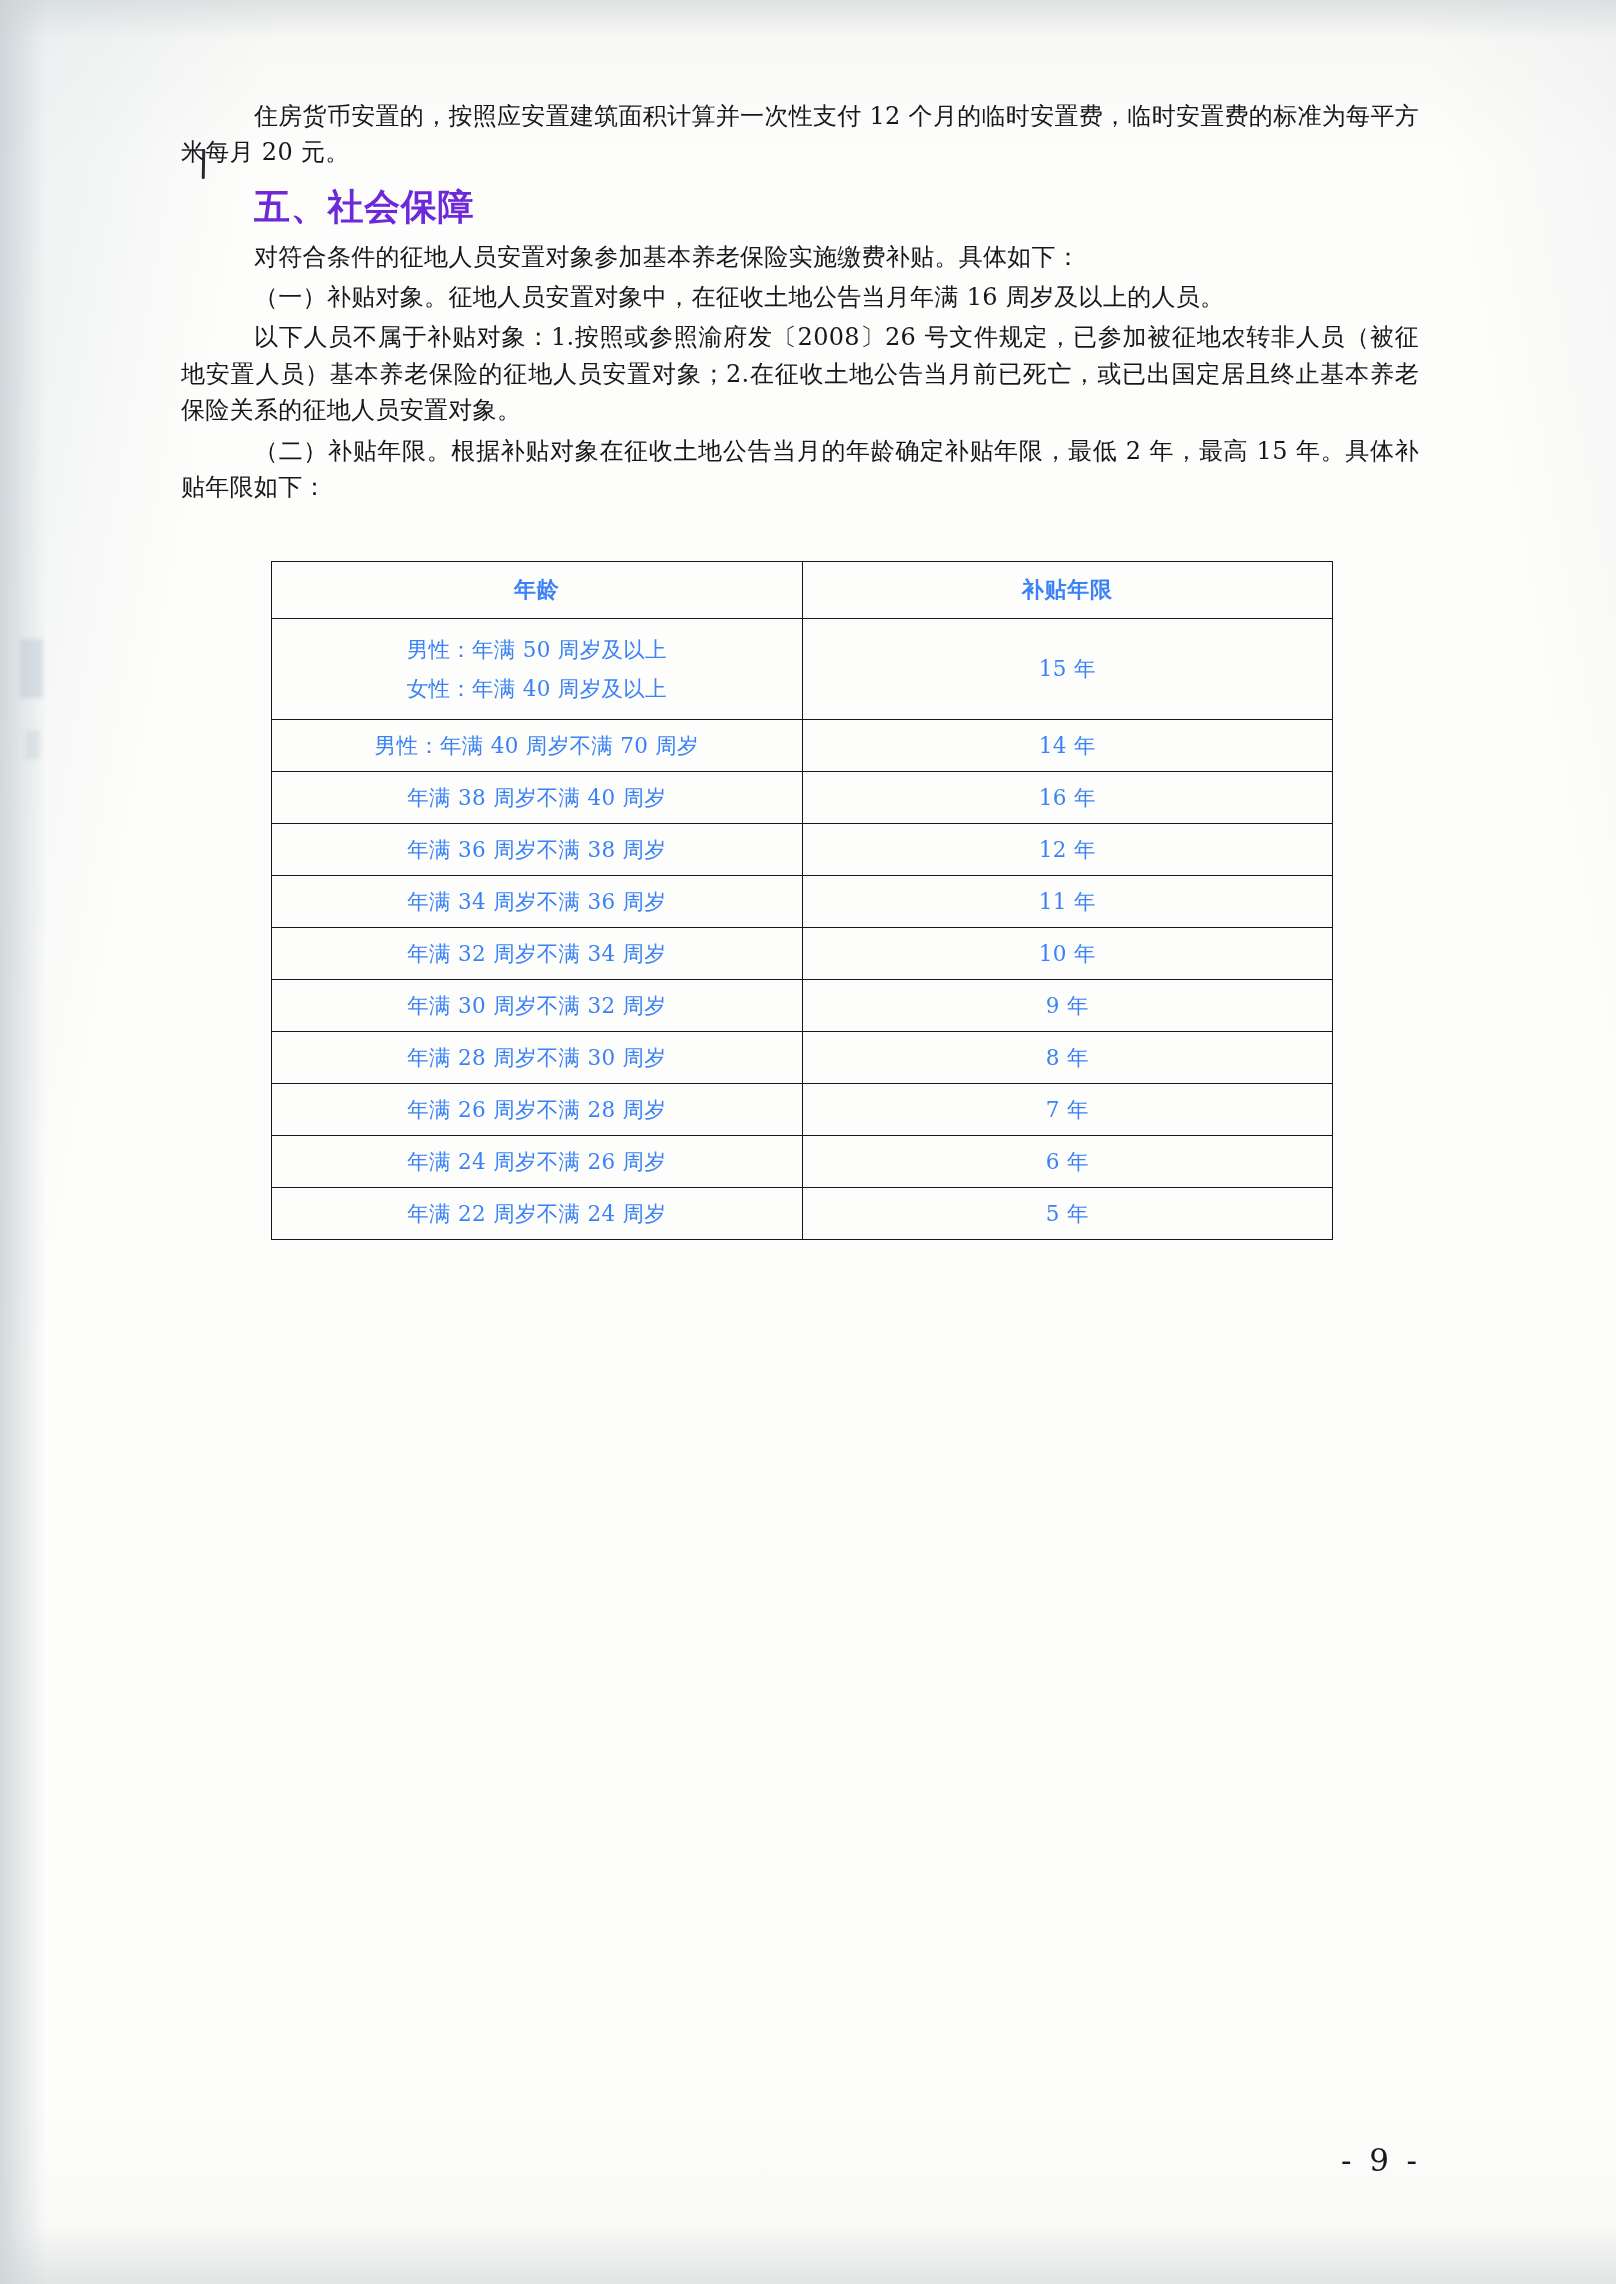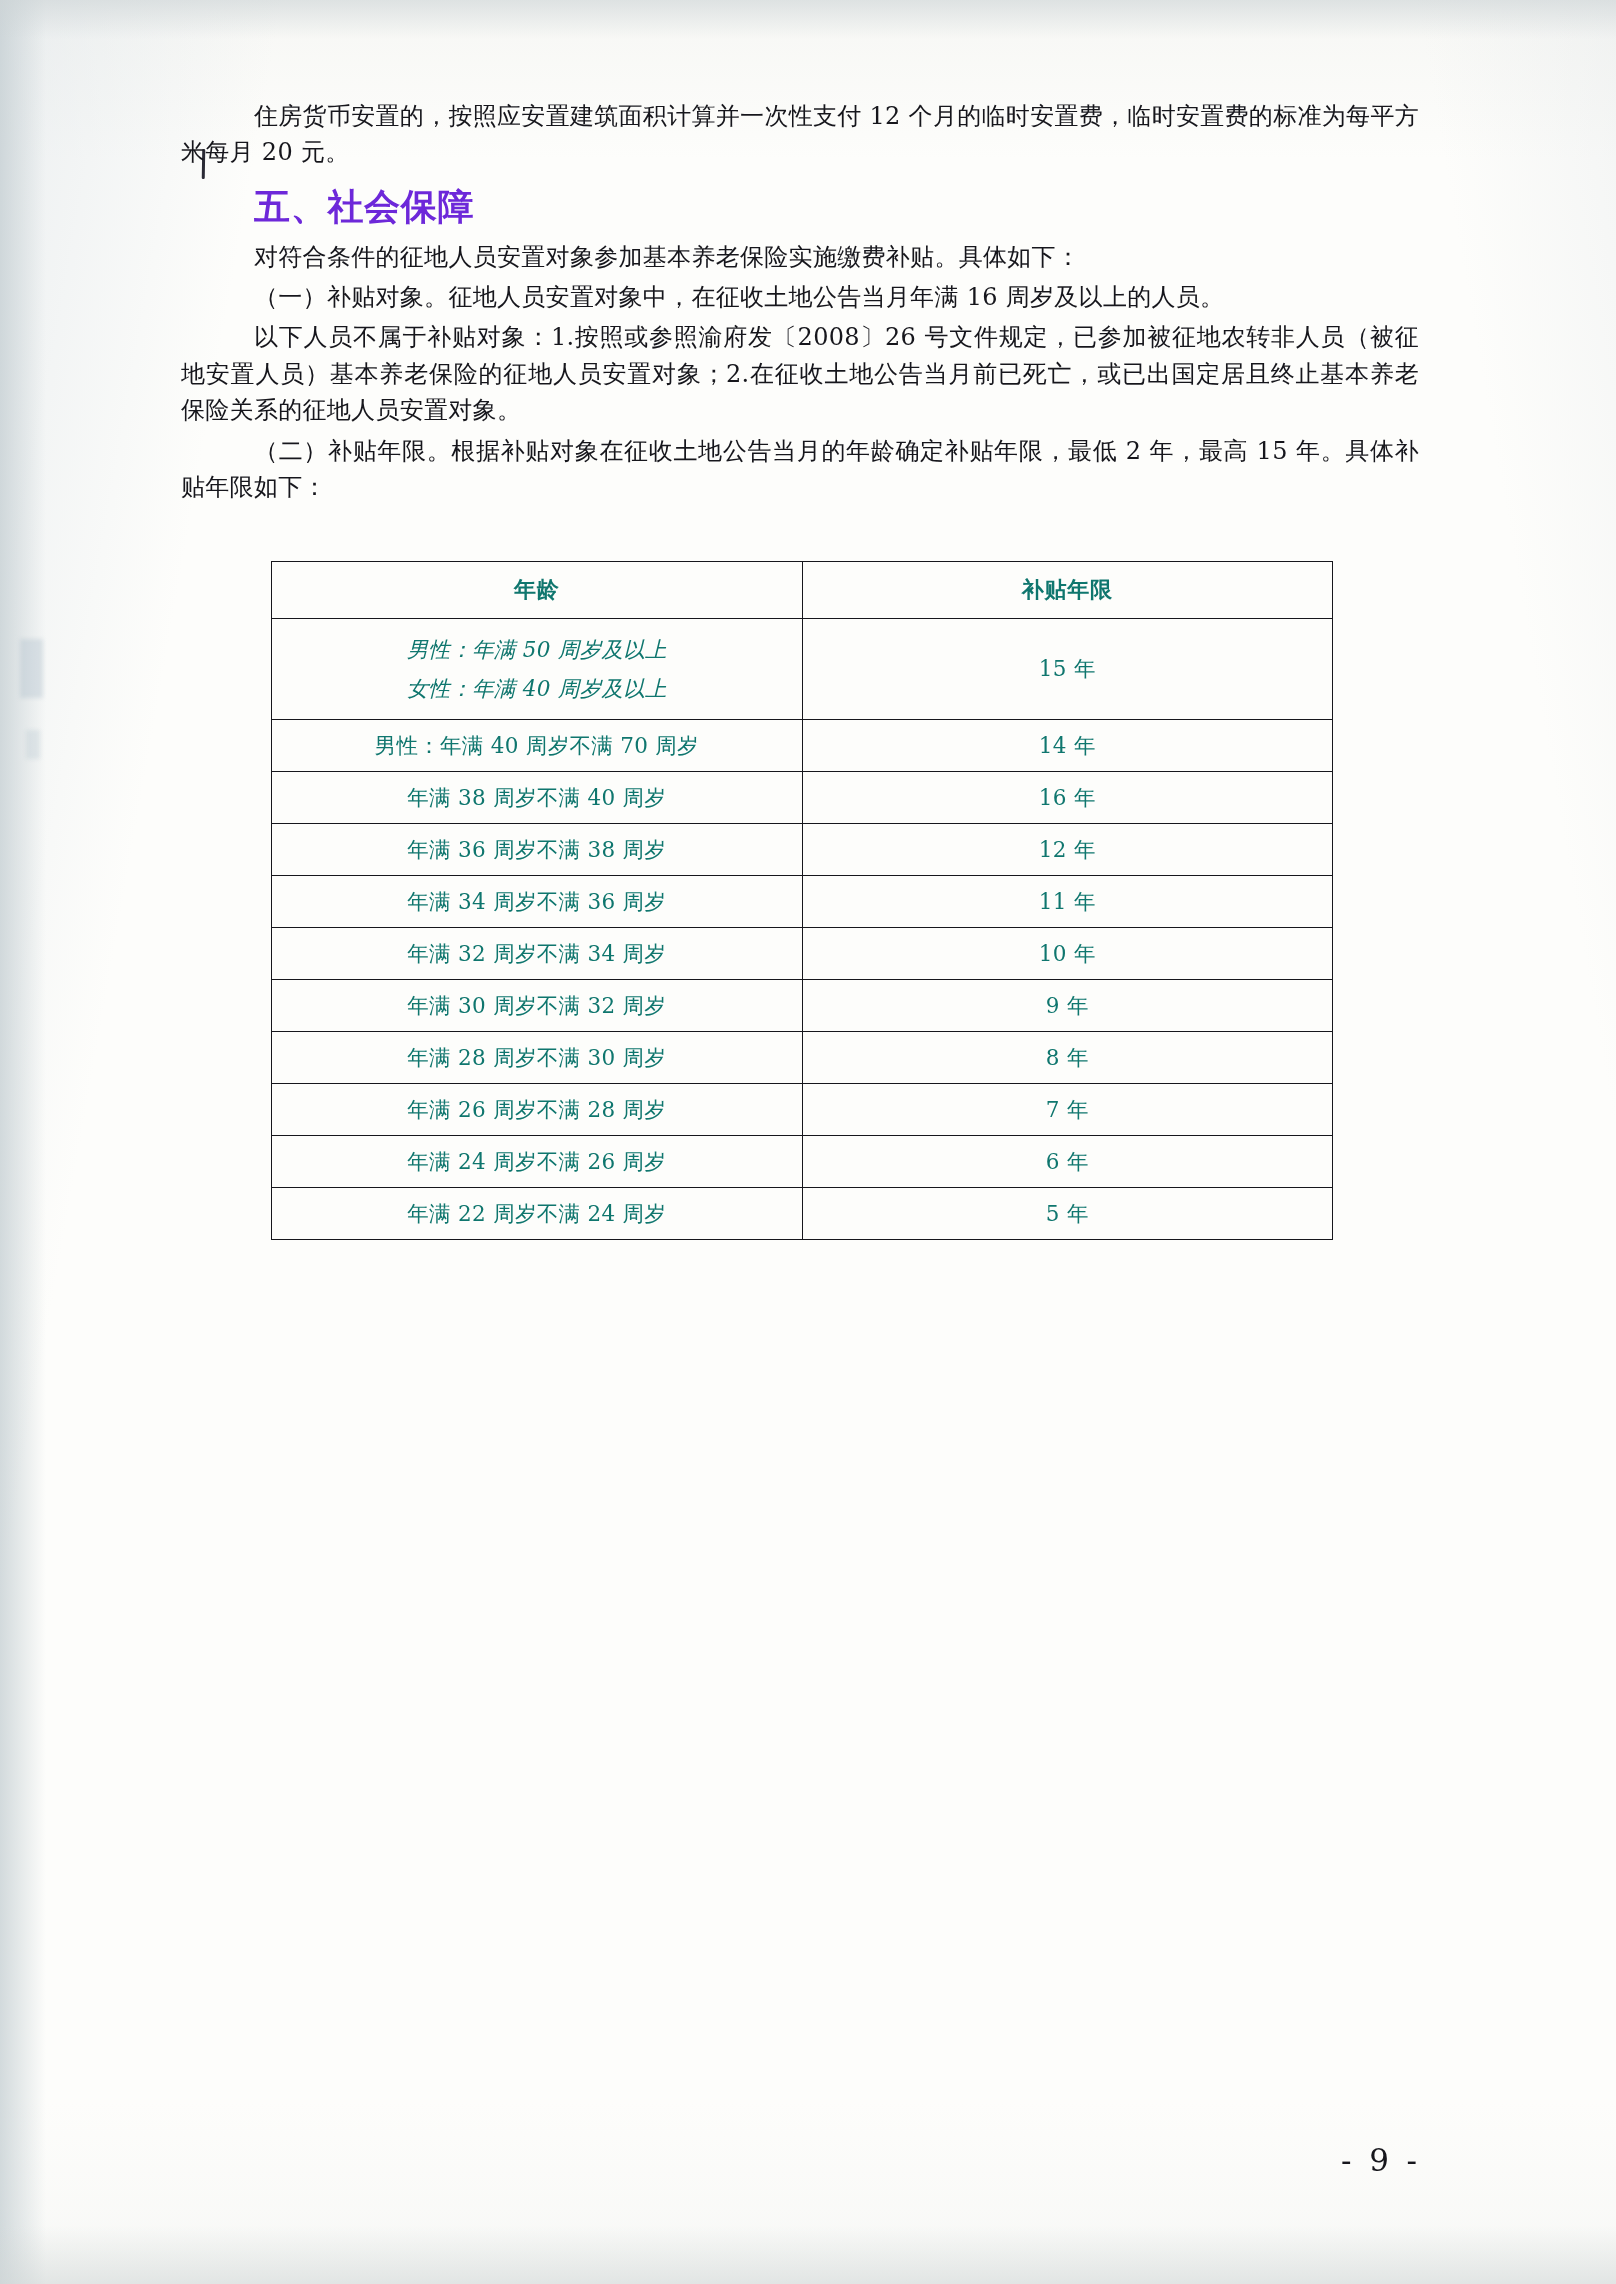--- a/index.html
+++ b/index.html
@@ -111,38 +111,38 @@
   table.subsidy-table {
     border-collapse: collapse;
     width: 100%;
     table-layout: fixed;
   }
   table.subsidy-table th,
   table.subsidy-table td {
     border: 1.3px solid #16161c;
     text-align: center;
     vertical-align: middle;
-    color: #0f766e;
+    color: #3b82f6;
   }
   table.subsidy-table th {
     font-size: 22px;
     font-weight: bold;
     padding: 13px 3.9px;
     font-family: "DejaVu Sans", "Liberation Sans", sans-serif;
     letter-spacing: 0.7px;
   }
   table.subsidy-table td {
     font-size: 21.5px;
     padding: 11px 3.9px;
     font-family: "DejaVu Serif", "Liberation Serif", serif;
     letter-spacing: 0.3px;
   }
   td.age-cell { width: 68%; }
   td.years-cell { width: 32%; }
-  .two-line-cell div { padding: 5.2px 0; font-style: italic; }
+  .two-line-cell div { padding: 5.2px 0; }
 
   .page-number {
     position: absolute;
     right: 196px;
     bottom: 106px;
     font-size: 31px;
     letter-spacing: 3.9px;
     color: #16161c;
     font-family: "DejaVu Serif", "Liberation Serif", serif;
   }

